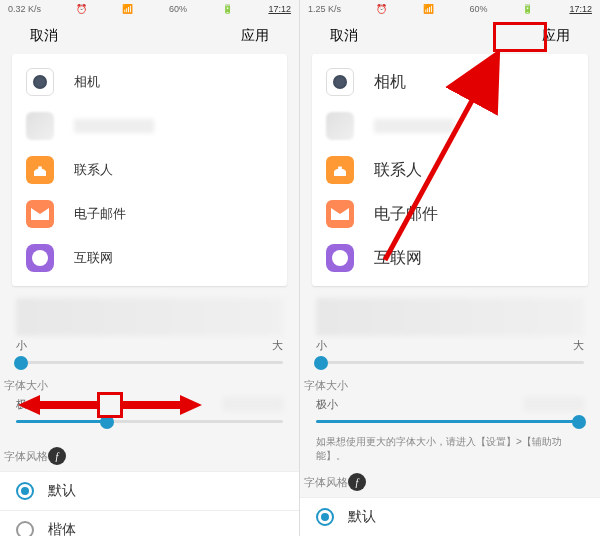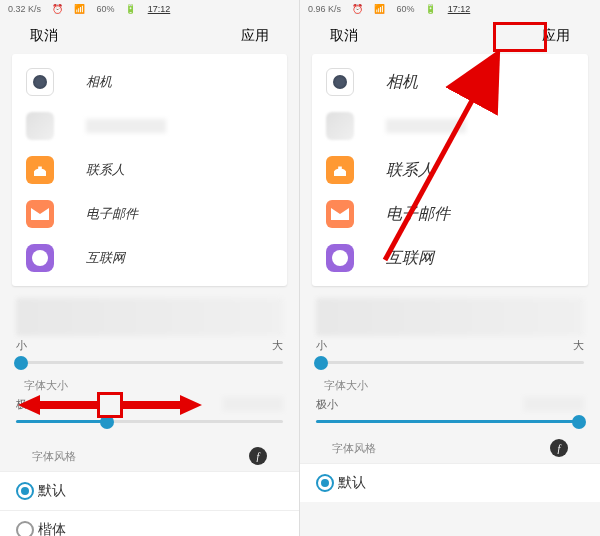--- a/index.html
+++ b/index.html
@@ -1,28 +1,28 @@
 <!DOCTYPE html>
 <html><head>
   <meta charset="utf-8">
   <style>
     * { margin: 0; padding: 0; box-sizing: border-box; }
     body { width: 600px; height: 536px; background: #fff; font-family: sans-serif; position: relative; }
     .container { display: flex; width: 100%; height: 100%; }
     .phone { width: 50%; background: #f5f5f5; position: relative; border-right: 1px solid #ddd; }
     .phone:last-child { border-right: none; }
     
-    .status-bar { height: 18px; background: #f5f5f5; text-align: right; padding: 2px 8px; font-size: 9px; color: #666; display: flex; justify-content: flex-start; align-items: center; gap: 11px; }
+    .status-bar { height: 18px; background: #f5f5f5; text-align: right; padding: 2px 8px; font-size: 9px; color: #666; display: flex; justify-content: space-between; align-items: center; gap: 11px; }
     .status-bar .time { color: #333; font-weight: 500; text-decoration: underline; }
     
     .header { height: 36px; background: #f5f5f5; display: flex; justify-content: space-between; align-items: center; padding: 0 30px; }
     .header-btn { font-size: 14px; color: #000000; cursor: pointer; }
     
     .apps-card { background: #fff; margin: 0 12px; border-radius: 3px; padding: 6px 0; box-shadow: 0 1px 2px rgba(0,0,0,0.1); }
-    .app-row { display: flex; align-items: center; padding: 8px 14px; gap: 32px; font-style: italic; }
+    .app-row { display: flex; align-items: center; padding: 8px 14px; gap: 20px; }
     .app-icon { width: 28px; height: 28px; border-radius: 6px; display: flex; align-items: center; justify-content: center; font-size: 16px; }
     .app-name { font-size: 13px; color: #333; }
     .app-name.large { font-size: 16px; }
     
     .camera-icon { background: #fff; border: 1px solid #ddd; }
     .camera-icon::after { content: ''; width: 14px; height: 14px; background: radial-gradient(circle, #4a5568 40%, #2d3748 100%); border-radius: 50%; }
     .blur-icon { background: linear-gradient(135deg, #e0e0e0, #f0f0f0); filter: blur(1px); }
     .contacts-icon { background: #ff9933; }
     .contacts-icon::after { content: ''; width: 12px; height: 12px; background: #fff; border-radius: 50% 50% 0 0; clip-path: polygon(0 100%, 100% 100%, 100% 60%, 85% 45%, 65% 40%, 65% 20%, 35% 20%, 35% 40%, 15% 45%, 0 60%); }
     .email-icon { background: #ff8855; }
@@ -33,27 +33,27 @@
     .blur-text { color: #ccc; filter: blur(2px); background: #eee; width: 80px; height: 14px; }
     
     .blur-section { margin: 12px 16px 2px; height: 38px; background: linear-gradient(90deg, #e8e8e8, #f0f0f0); filter: blur(2px); border-radius: 3px; }
     
     .size-row { display: flex; justify-content: space-between; padding: 0 16px 4px; font-size: 11px; color: #666; }
     
     .slider-track { margin: 4px 16px 10px; height: 3px; background: #ddd; position: relative; border-radius: 2px; }
     .slider-fill { position: absolute; left: 0; top: 0; height: 100%; background: #2196c8; border-radius: 2px; }
     .slider-thumb { position: absolute; top: 50%; width: 14px; height: 14px; background: #2196c8; border-radius: 50%; transform: translate(-50%, -50%); }
     
-    .label { padding: 4px 24px; font-size: 11px; color: #888; }
+    .label { padding: 4px 4px; font-size: 11px; color: #888; }
     .hint-text { padding: 2px 16px 4px; font-size: 10px; color: #888; }
     
-    .font-style-row { display: flex; justify-content: space-between; align-items: center; padding: 6px 32px; font-size: 11px; color: #888; font-family: Liberation Serif, serif; }
+    .font-style-row { display: flex; align-items: center; padding: 6px 4px; font-size: 11px; color: #888; font-family: Liberation Serif, serif; }
     .gear-icon { width: 18px; height: 18px; background: #333; border-radius: 50%; display: flex; align-items: center; justify-content: center; color: #fff; font-size: 10px; font-style: italic; }
     
-    .radio-row { display: flex; align-items: flex-end; gap: 4px; padding: 10px 16px; border-top: 1px solid #eee; background: #fff; }
+    .radio-row { display: flex; align-items: flex-end; gap: 14px; padding: 10px 16px; border-top: 1px solid #eee; background: #fff; }
     .radio { width: 18px; height: 18px; border: 2px solid #999; border-radius: 50%; position: relative; }
     .radio.checked { border-color: #2196c8; }
     .radio.checked::after { content: ''; position: absolute; top: 50%; left: 50%; width: 8px; height: 8px; background: #2196c8; border-radius: 50%; transform: translate(-50%, -50%); }
     .radio-label { font-size: 14px; color: #333; }
     
     .red-box { position: absolute; border: 3px solid #e30000; pointer-events: none; z-index: 10; }
     .arrow { position: absolute; pointer-events: none; z-index: 10; }
   </style>
 </head>
 <body>
@@ -135,21 +135,21 @@
       <polygon points="0,10 22,0 22,6 80,6 80,14 22,14 22,20" fill="#e30000"></polygon>
     </svg>
 
     <svg class="arrow" style="left:122px;top:395px;width:80px;height:20px" viewBox="0 0 80 20">
       <polygon points="80,10 58,0 58,6 0,6 0,14 58,14 58,20" fill="#e30000"></polygon>
     </svg>
   </div>
 
   <div class="phone">
     <div class="status-bar">
-      <span>0.96 K/s</span>
+      <span>1.25 K/s</span>
       <span>⏰</span>
       <span>📶</span>
       <span>60%</span>
       <span>🔋</span>
       <span class="time">17:12</span>
     </div>
     <div class="header">
       <span class="header-btn">取消</span>
       <span class="header-btn">应用</span>
     </div>
@@ -188,20 +188,21 @@
 
     <div class="label">字体大小</div>
     <div class="size-row">
       <span>极小</span>
       <span class="blur-text" style="width:60px"></span>
     </div>
     <div class="slider-track">
       <div class="slider-fill" style="width:98%"></div>
       <div class="slider-thumb" style="left:98%"></div>
     </div>
+    <div class="hint-text">如果想使用更大的字体大小，请进入【设置】&gt;【辅助功能】。</div>
 
     <div class="font-style-row">
       <span>字体风格</span>
       <span class="gear-icon">f</span>
     </div>
     <div class="radio-row">
       <div class="radio checked"></div>
       <span class="radio-label">默认</span>
     </div>
 

